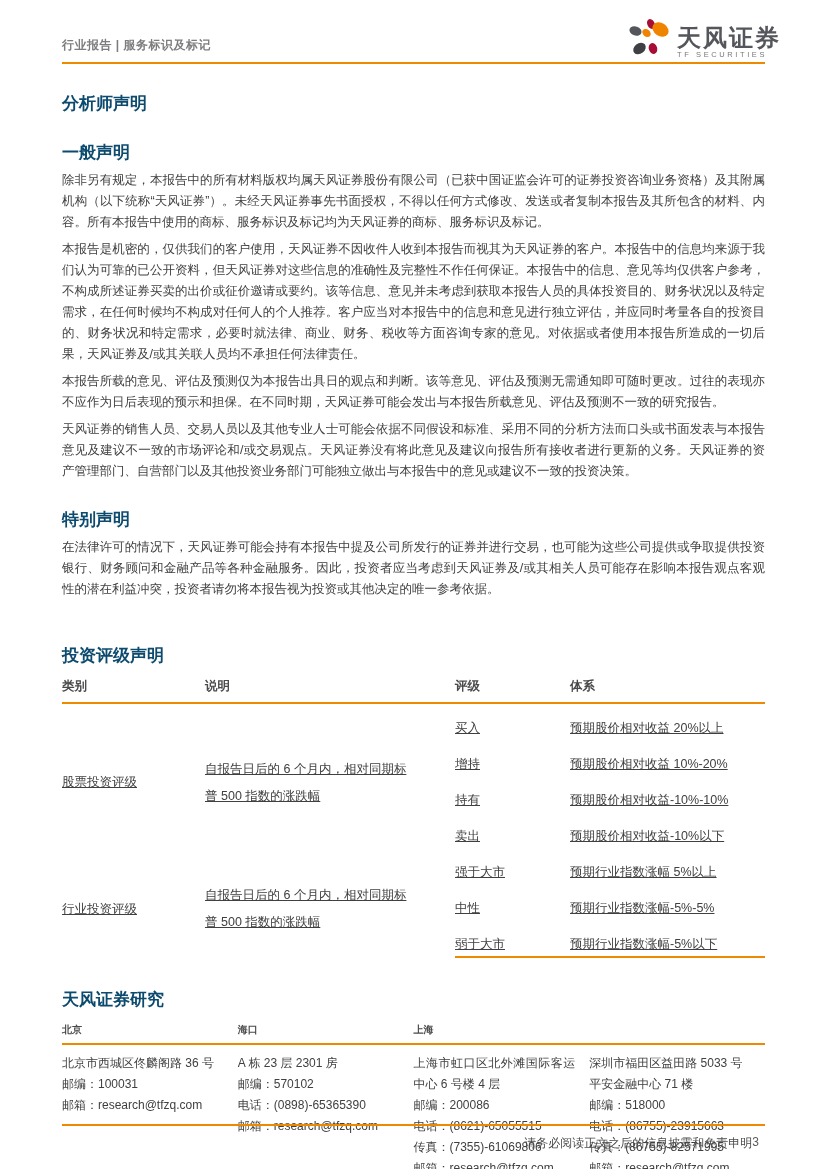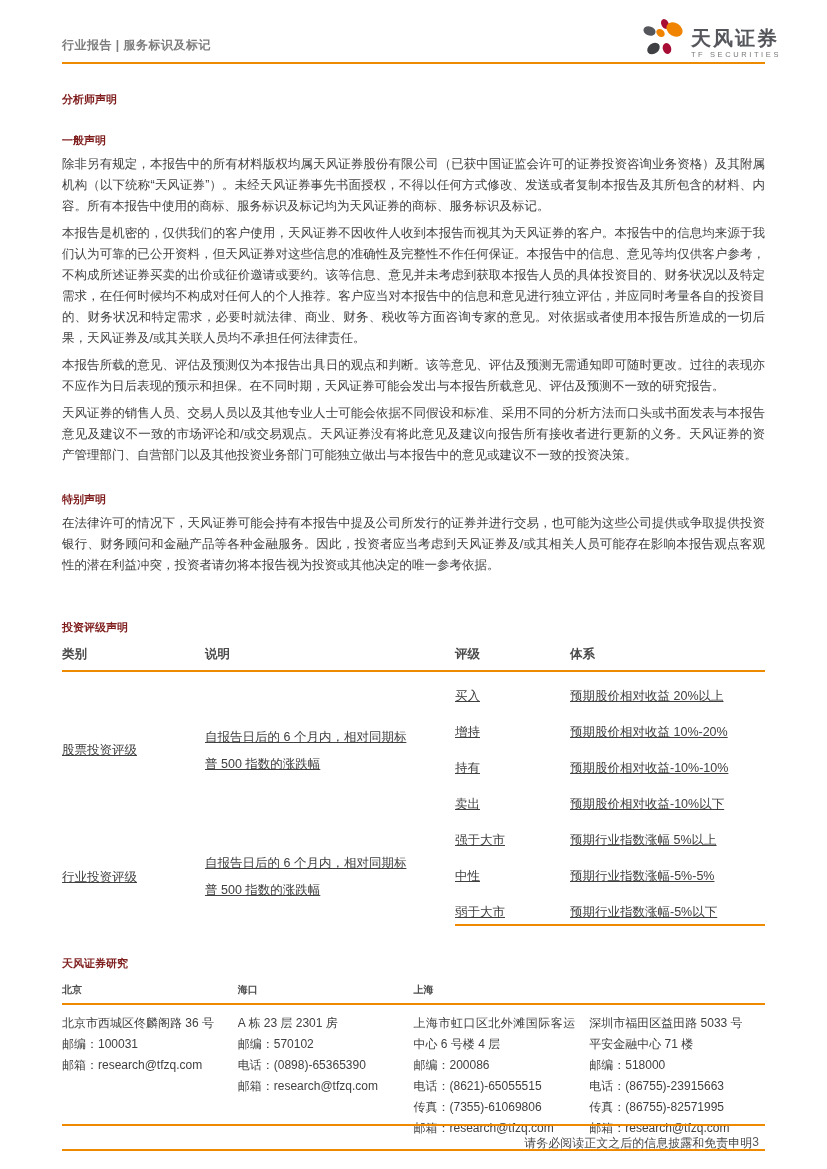--- a/index.html
+++ b/index.html
@@ -19,25 +19,25 @@
     border-bottom: 2px solid #EE8A00;
     position: relative;
   }
   .breadcrumb {
     position: absolute; left: 0; bottom: 8px;
     font-size: 12px; font-weight: bold; color: #7d7d7d; letter-spacing: 0.5px;
   }
   .logo { position: absolute; right: -16px; bottom: 0; display: flex; align-items: flex-end; }
   .logo-flower { margin-right: 6px; }
   .logo-text { display: flex; flex-direction: column; justify-content: flex-end; }
-  .logo-cn { font-size: 20px; font-weight: bold; color: #54565B; letter-spacing: 2px; line-height: 22px; }
+  .logo-cn { font-size: 24px; font-weight: bold; color: #54565B; letter-spacing: 2px; line-height: 22px; }
   .logo-en { font-size: 7.5px; color: #77787B; letter-spacing: 2.6px; line-height: 11px; padding-bottom: 2px; }
 
   
-  .sec-title { font-size: 11px; font-weight: bold; color: #7f1d1d; }
+  .sec-title { font-size: 17px; font-weight: bold; color: #0c4a6e; }
   .sec { margin-top: 26px; }
   .sec.first { margin-top: 28px; }
   .sec p {
     font-size: 12.5px; line-height: 21px; color: #404040;
     text-align: justify; margin-top: 6px;
   }
 
   
   .sec-rating { margin-top: 44px; }
   .rating-table {

